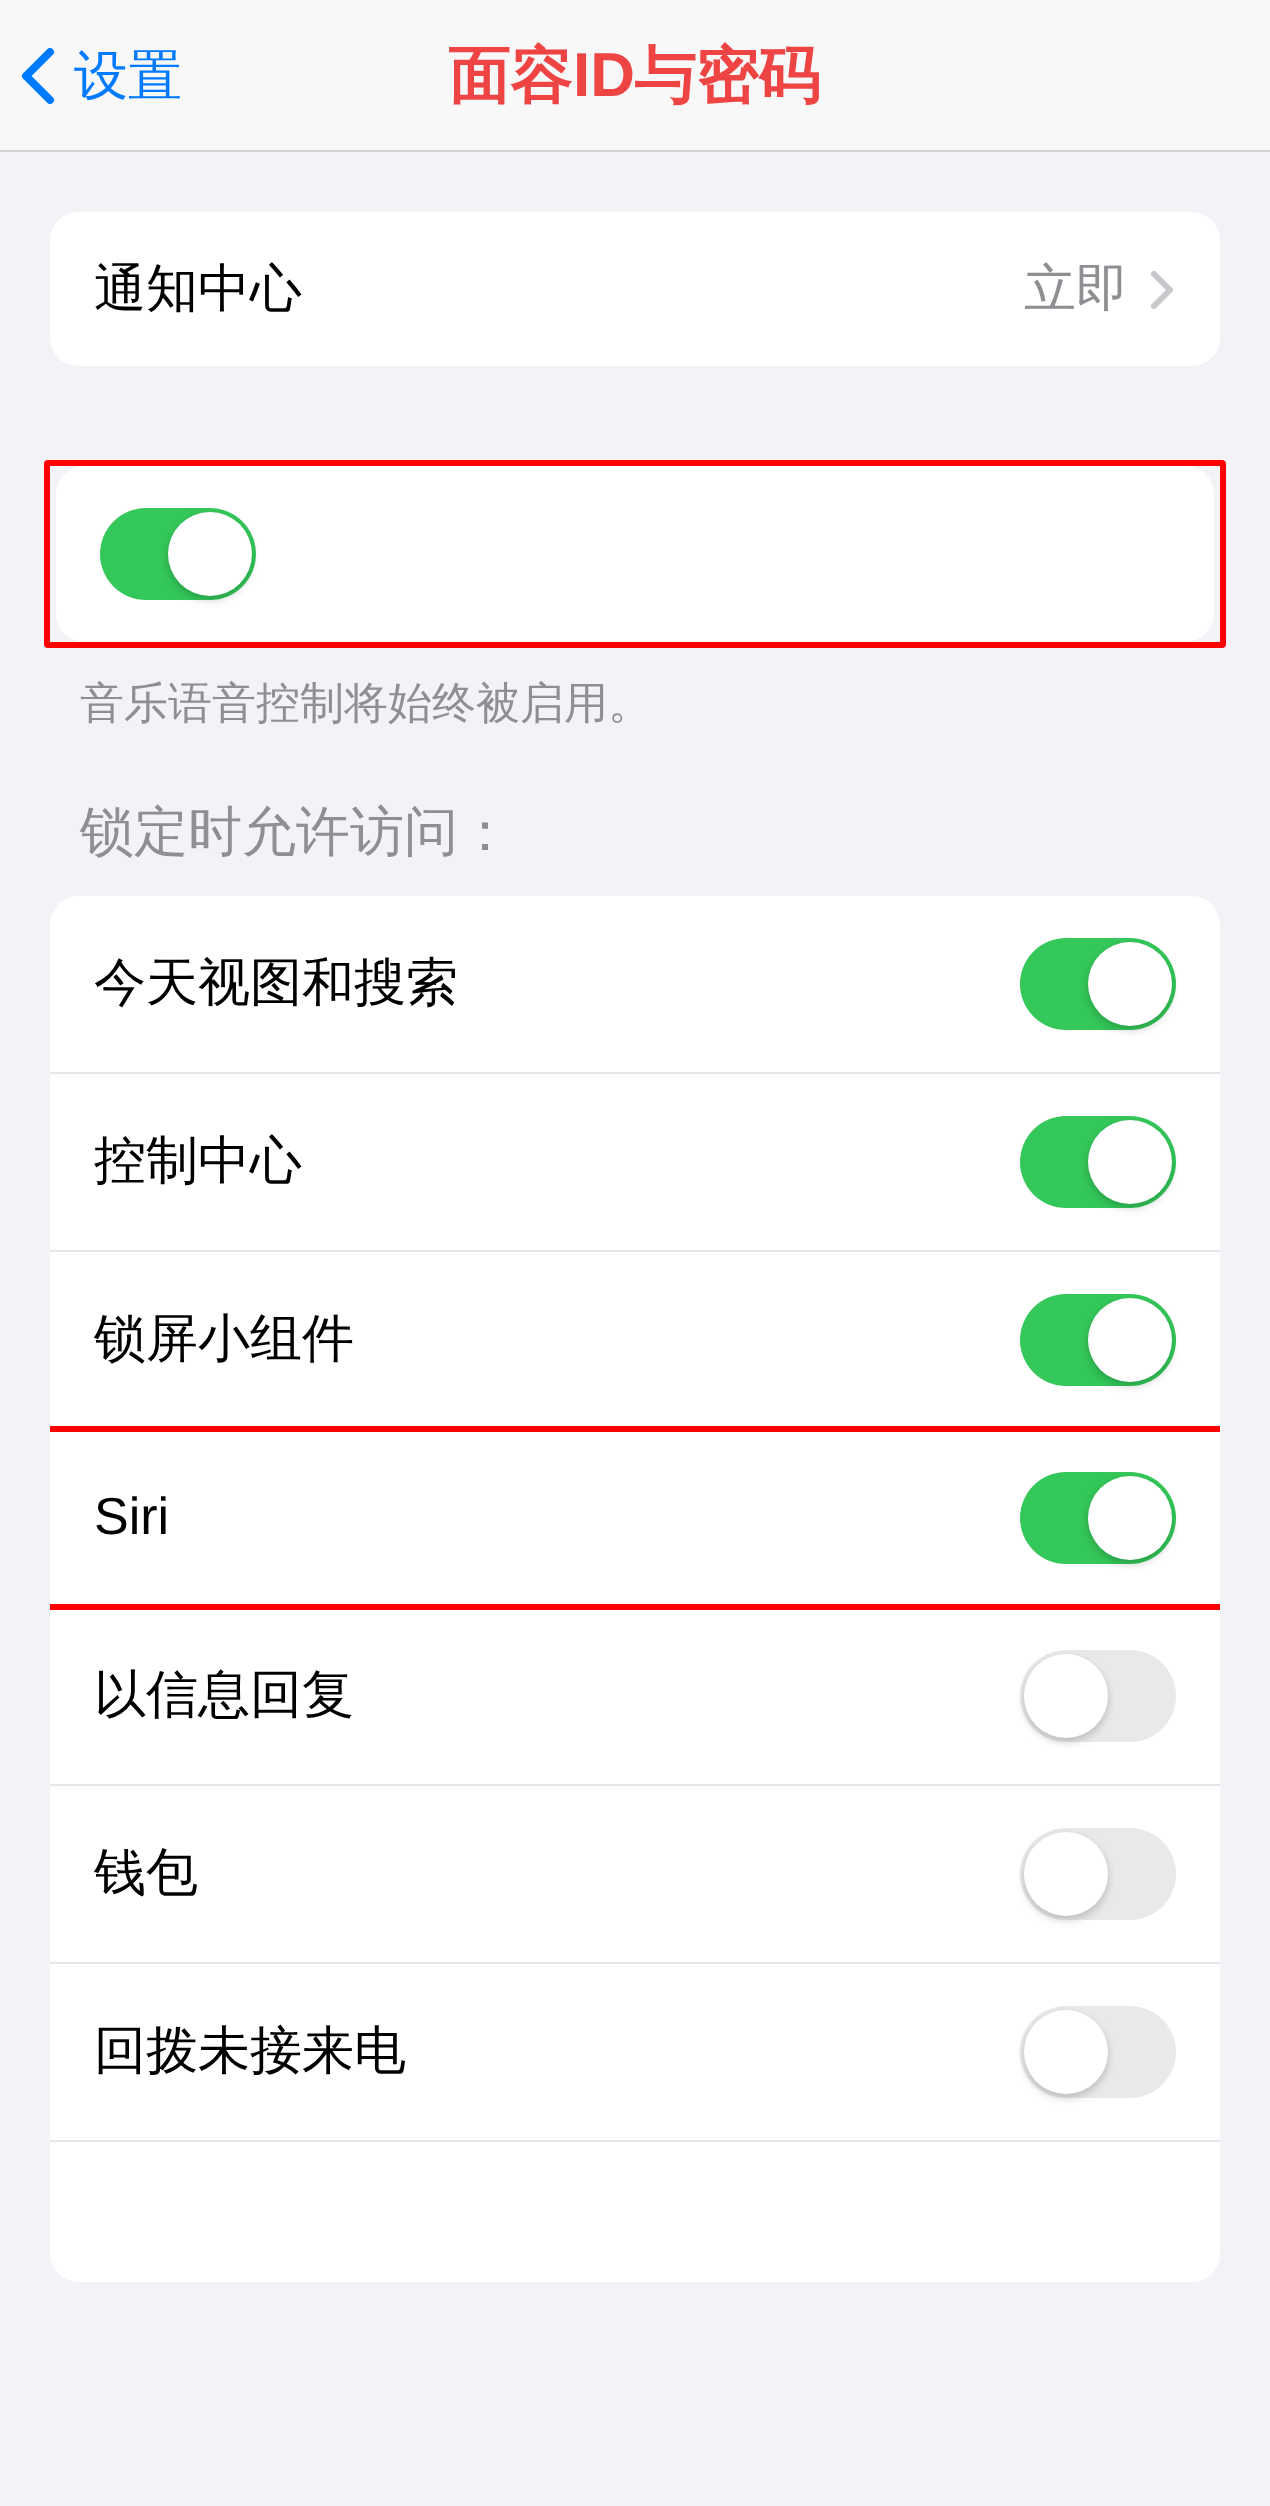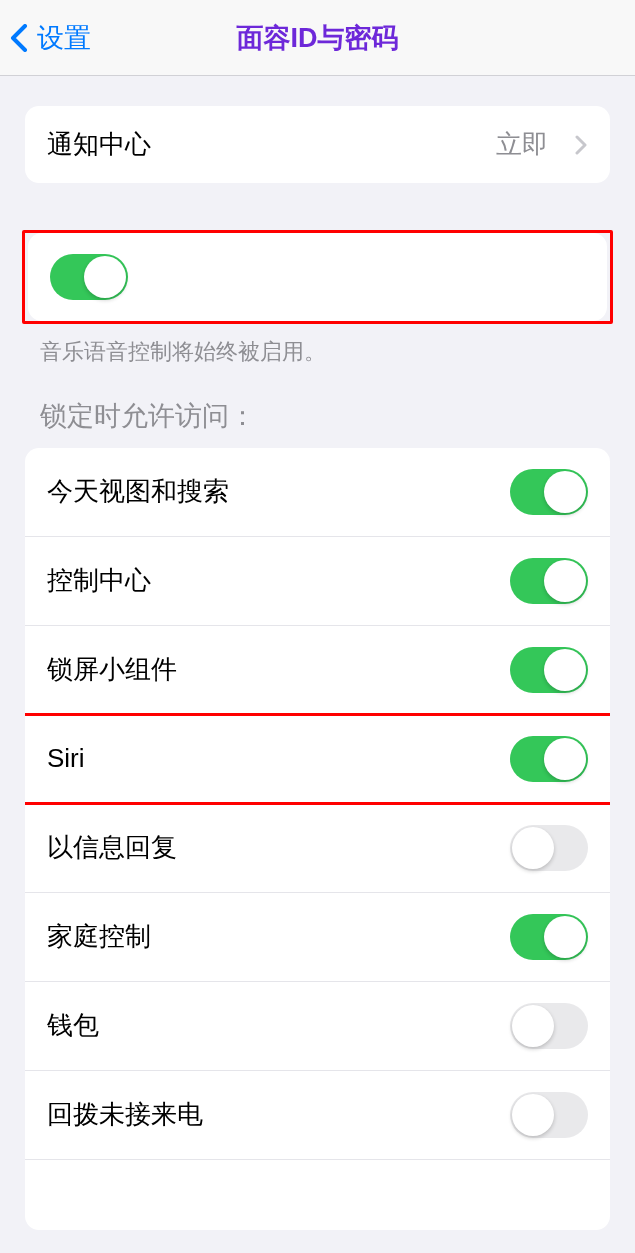--- a/index.html
+++ b/index.html
@@ -37,23 +37,23 @@
       justify-content: center;
     }
     .back-text {
       font-size: 27px;
       margin-left: 8px;
     }
     .header-title {
       position: absolute;
       left: 50%;
       transform: translateX(-50%);
-      font-size: 27px;
+      font-size: 31px;
       font-weight: 600;
-      color: #6d28d9;
+      color: #ef4444;
     }
     .content {
       padding-top: 30px;
     }
     .group {
       background: #fff;
       margin: 0 25px;
       border-radius: 14px;
       overflow: hidden;
     }
@@ -67,21 +67,21 @@
     .row:not(:last-child) {
       border-bottom: 1px solid #e5e5ea;
     }
     .row-label {
       font-size: 26px;
       color: #000;
     }
     .row-value {
       display: flex;
       align-items: center;
-      gap: 26px;
+      gap: 10px;
     }
     .row-value-text {
       font-size: 26px;
       color: #8e8e93;
     }
     .chevron-right {
       width: 14px;
       height: 22px;
       display: flex;
       align-items: center;
@@ -224,26 +224,20 @@
           <div class="toggle-knob"></div>
         </div>
     </div>
     <div class="row">
       <span class="row-label">以信息回复</span>
       <div class="toggle off">
           <div class="toggle-knob"></div>
         </div>
     </div>
     <div class="row">
-      <span class="row-label">家庭控制</span>
-      <div class="toggle on">
-          <div class="toggle-knob"></div>
-        </div>
-    </div>
-    <div class="row">
       <span class="row-label">钱包</span>
       <div class="toggle off">
           <div class="toggle-knob"></div>
         </div>
     </div>
     <div class="row">
       <span class="row-label">回拨未接来电</span>
       <div class="toggle off">
           <div class="toggle-knob"></div>
         </div>

